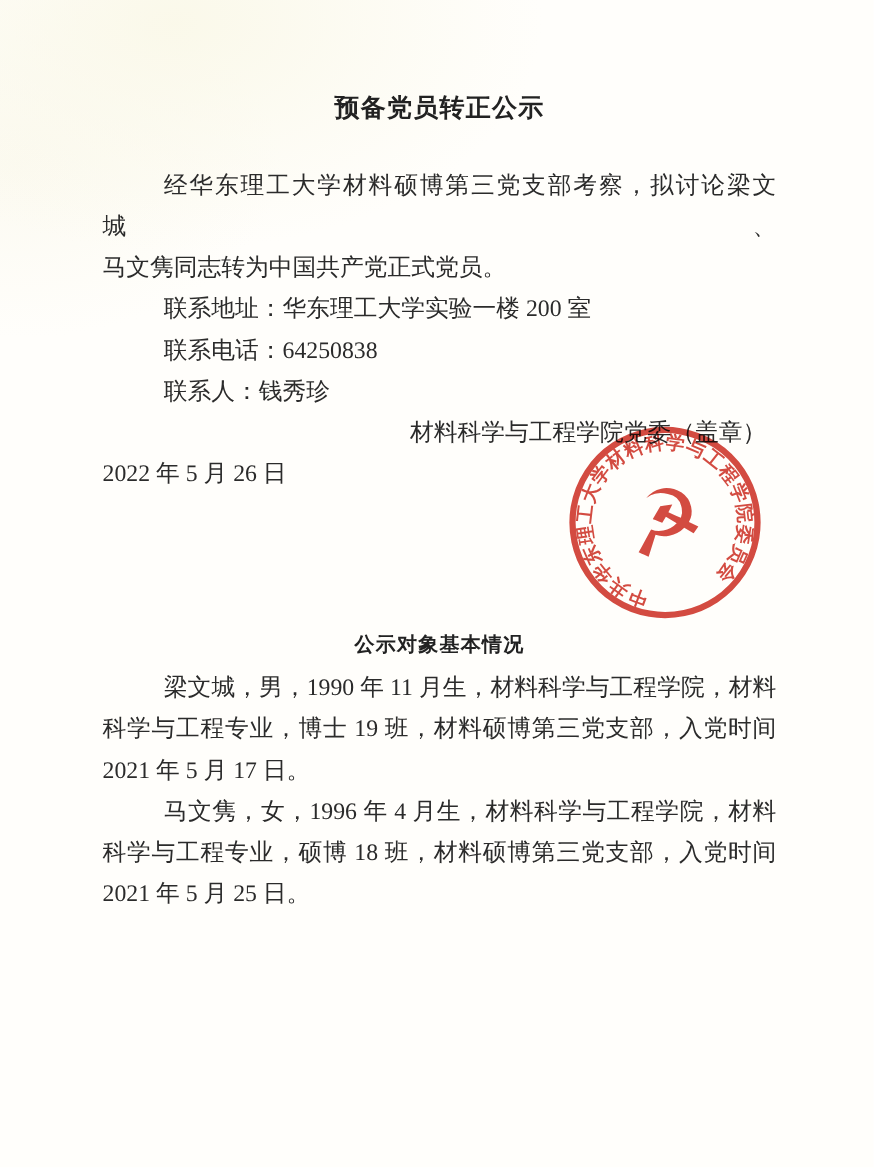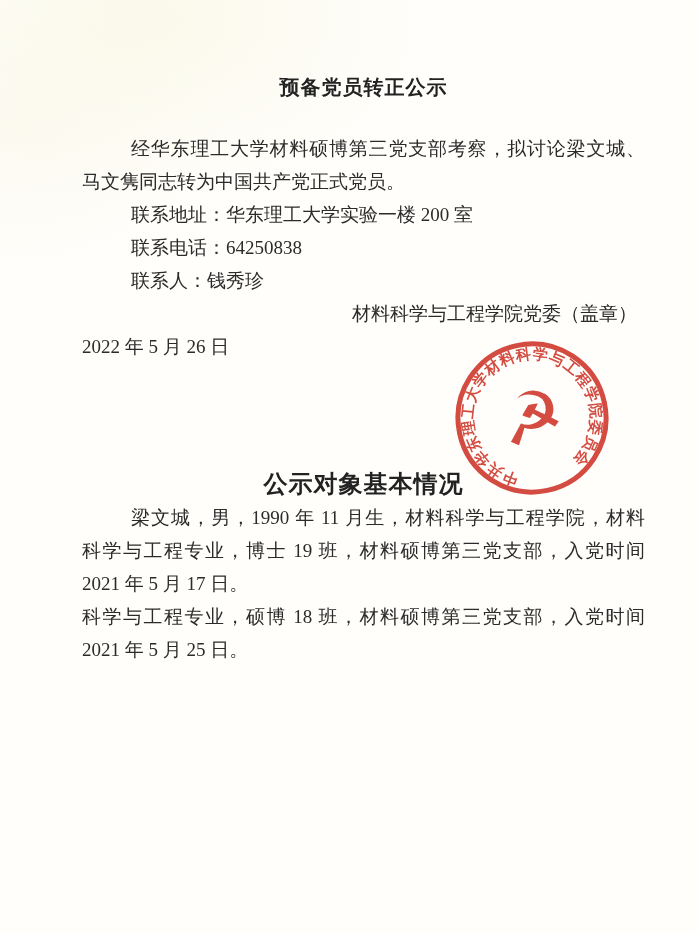--- a/index.html
+++ b/index.html
@@ -15,21 +15,21 @@
     overflow: hidden;
     background:
       radial-gradient(ellipse 420px 260px at 20% 2%, rgba(250,248,232,.9) 0%, rgba(250,248,232,0) 70%),
       radial-gradient(ellipse 300px 200px at 2% 14%, rgba(251,249,238,.8) 0%, rgba(251,249,238,0) 70%),
       #fffefb;
     color: #2b2b2b;
   }
   .content {
     position: absolute;
     left: 82px;
-    right: 54px;
+    right: 78px;
     top: 0;
   }
   .doc-title {
     margin-top: 70px;
     text-align: center;
     font-size: 20px;
     font-weight: 700;
     line-height: 34px;
     letter-spacing: 1px;
     color: #222;
@@ -54,21 +54,21 @@
     white-space: nowrap;
   }
   .date-line {
     text-align: left;
     padding-right: 27px;
     white-space: nowrap;
   }
   .section-title {
     margin-top: 104px;
     text-align: center;
-    font-size: 24px;
+    font-size: 16px;
     font-weight: 700;
     line-height: 34px;
     letter-spacing: 1px;
     color: #222;
   }
   .sec-gap { }
   .seal {
     position: absolute;
     left: 450px;
     top: 336px;
@@ -118,20 +118,21 @@
 
     <div class="section-title">公示对象基本情况</div>
 
     <div>
       <div class="ln indent j sec-gap">梁文城，男，1990 年 11 月生，材料科学与工程学院，材料</div>
       <div class="ln j">科学与工程专业，博士 19 班，材料硕博第三党支部，入党时间</div>
       <div class="ln">2021 年 5 月 17 日。</div>
     </div>
 
     <div>
+      <div class="ln indent j">马文隽，女，1996 年 4 月生，材料科学与工程学院，材料</div>
       <div class="ln j">科学与工程专业，硕博 18 班，材料硕博第三党支部，入党时间</div>
       <div class="ln">2021 年 5 月 25 日。</div>
     </div>
 
   </div>
 
   <div class="seal">
     <svg viewBox="0 0 164 164">
       <circle cx="82" cy="82" r="74" fill="none" stroke="#cd3227" stroke-width="5"></circle>
       <path id="sealArc" d="M 57.1,135.5 A 59,59 0 1 1 106.9,135.5" fill="none"></path>

